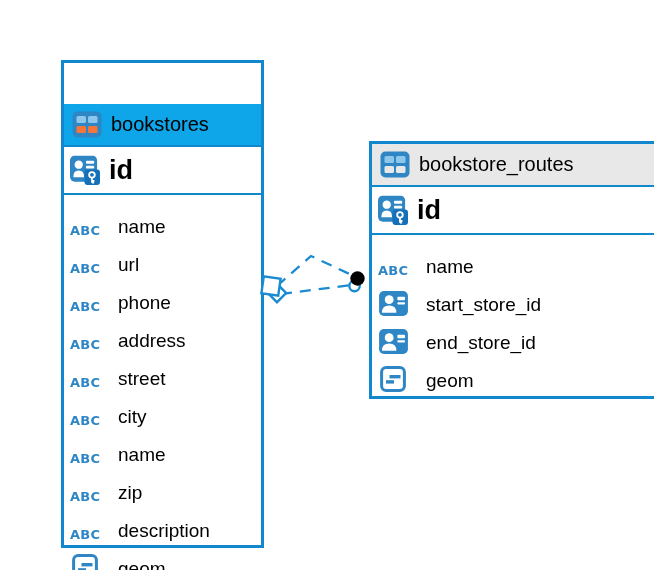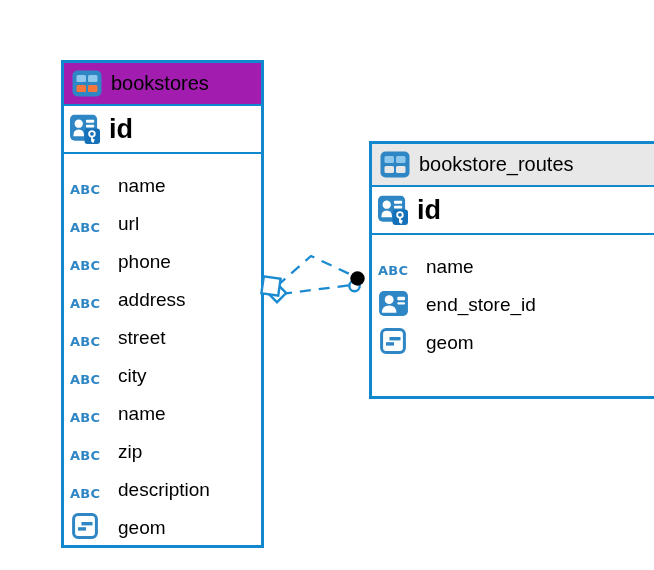--- a/index.html
+++ b/index.html
@@ -13,21 +13,21 @@
     border:3px solid #1187cd; z-index:1;
   }
   #t-bookstores { left:61px; top:60px;  width:203px; height:488px; }
   #t-routes     { left:369px; top:141px; width:292px; height:258px; }
 
   .thead {
     height:43px; display:flex; align-items:center; gap:9px; padding:0 8px;
     border-bottom:2px solid #1187cd; box-sizing:border-box;
   }
   .orange { --cellb:#f5763b; }
-  .orange .thead { background:#a21caf; }
+  .orange .thead { background:#0ea5e9;margin-top:41px; }
   .gray { --cellb:#e8e8e8; }
   .gray .thead { background:#e8e8e8; }
   .tname { font-size:20px; white-space:nowrap; }
 
   .pkrow {
     height:48px; display:flex; align-items:center; gap:9px; padding:0 6px;
     border-bottom:2px solid #1187cd; box-sizing:border-box;
     font-weight:700; font-size:27px;
   }
   .fields { padding:5px 6px 0 6px; }
@@ -169,20 +169,28 @@
         <svg viewBox="0 0 31 31" width="31" height="31">
             <use href="#i-pk"></use>
           </svg>
       </span>
       <span class="cname">id</span>
     </div>
     <div class="fields">
       <div class="frow">
         <span class="abc">ABC</span>
         <span class="cname">name</span>
+      </div>
+      <div class="frow">
+        <span class="ic">
+          <svg viewBox="0 0 30 26" width="29" height="25">
+              <use href="#i-ref"></use>
+            </svg>
+        </span>
+        <span class="cname">start_store_id</span>
       </div>
       <div class="frow">
         <span class="ic">
           <svg viewBox="0 0 30 26" width="29" height="25">
               <use href="#i-ref"></use>
             </svg>
         </span>
         <span class="cname">end_store_id</span>
       </div>
       <div class="frow">

